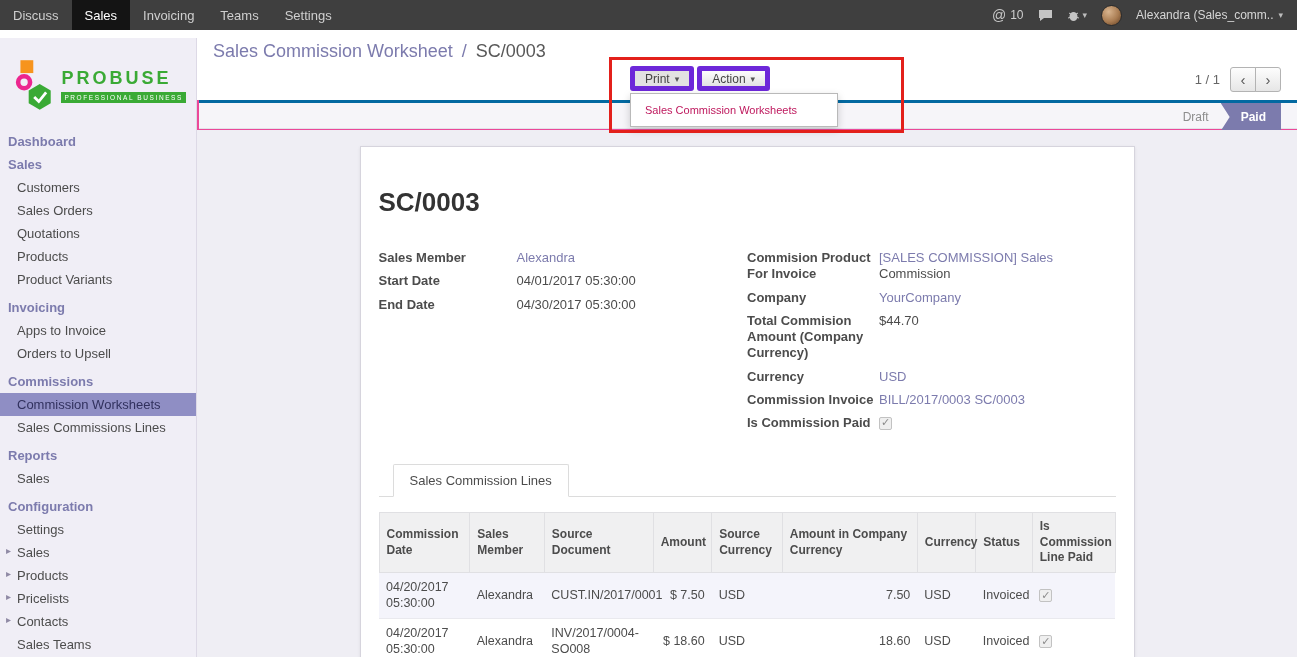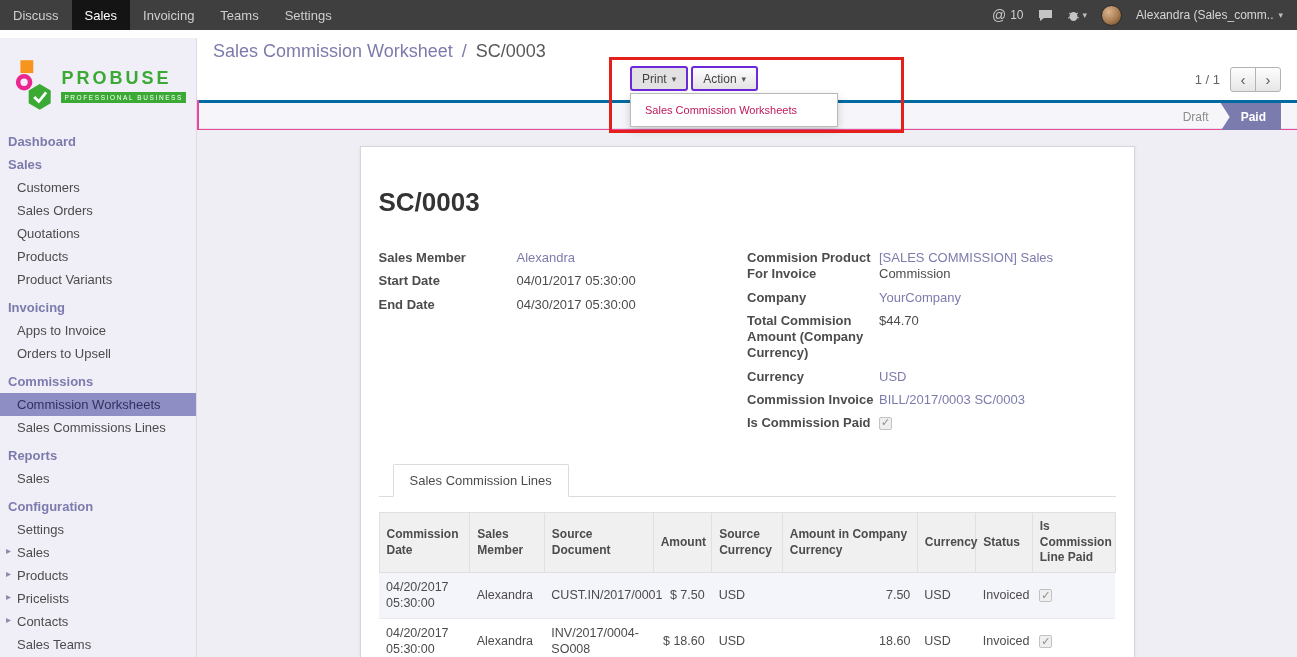--- a/index.html
+++ b/index.html
@@ -126,21 +126,21 @@
   .lines-table td {
     font-size:12.5px; color:#4c4c4c; padding:6px 7px; vertical-align:middle; line-height:1.3;
     border-bottom:1px solid #e9e9ee;
   }
   .lines-table tbody tr:nth-child(odd) { background:#f4f4fb; }
   .lines-table td.num { text-align:right; }
 
   
   .float-buttons { position:absolute; left:630px; top:66px; z-index:50; display:flex; gap:3px; }
   .btn {
-    height:25px; font-size:12px; color:#444; padding:0 10px; border:2px solid #6d28d9; border-radius:3px;
+    height:25px; font-size:12px; color:#444; padding:0 10px; border:5px solid #6d28d9; border-radius:3px;
     background:linear-gradient(#fdfdfd,#e3e3e3); cursor:pointer; display:flex; align-items:center; gap:5px;
     font-family:"Liberation Sans", sans-serif;
   }
   .btn.open { background:#e2e2e2; }
   .btn .caret { color:#555; }
   .dropdown-menu {
     position:absolute; left:630px; top:93px; width:208px; background:#fff;
     border:1px solid #b9b9b9; box-shadow:0 3px 8px rgba(0,0,0,.18); padding:5px 0; z-index:55;
   }
   .dropdown-item { display:block; font-size:11px; color:#be185d; padding:5px 14px; cursor:pointer; }

